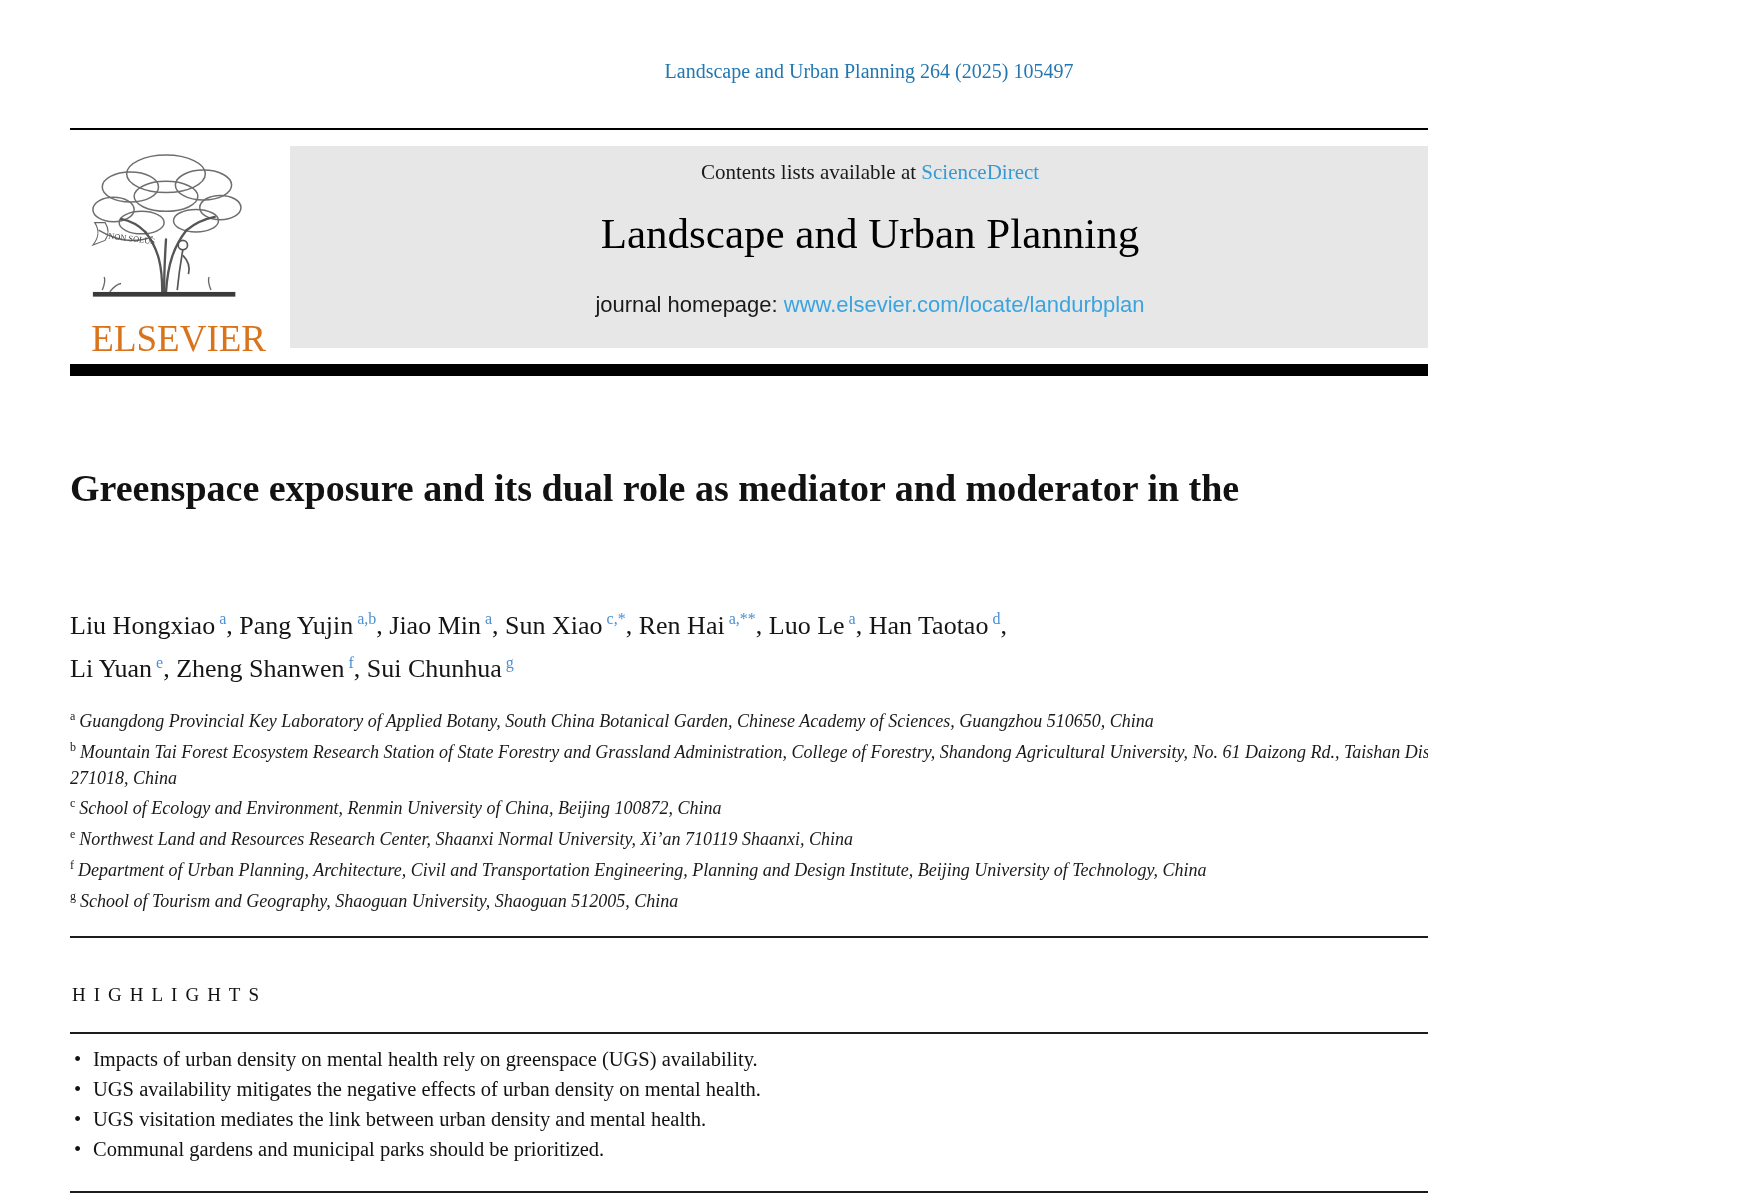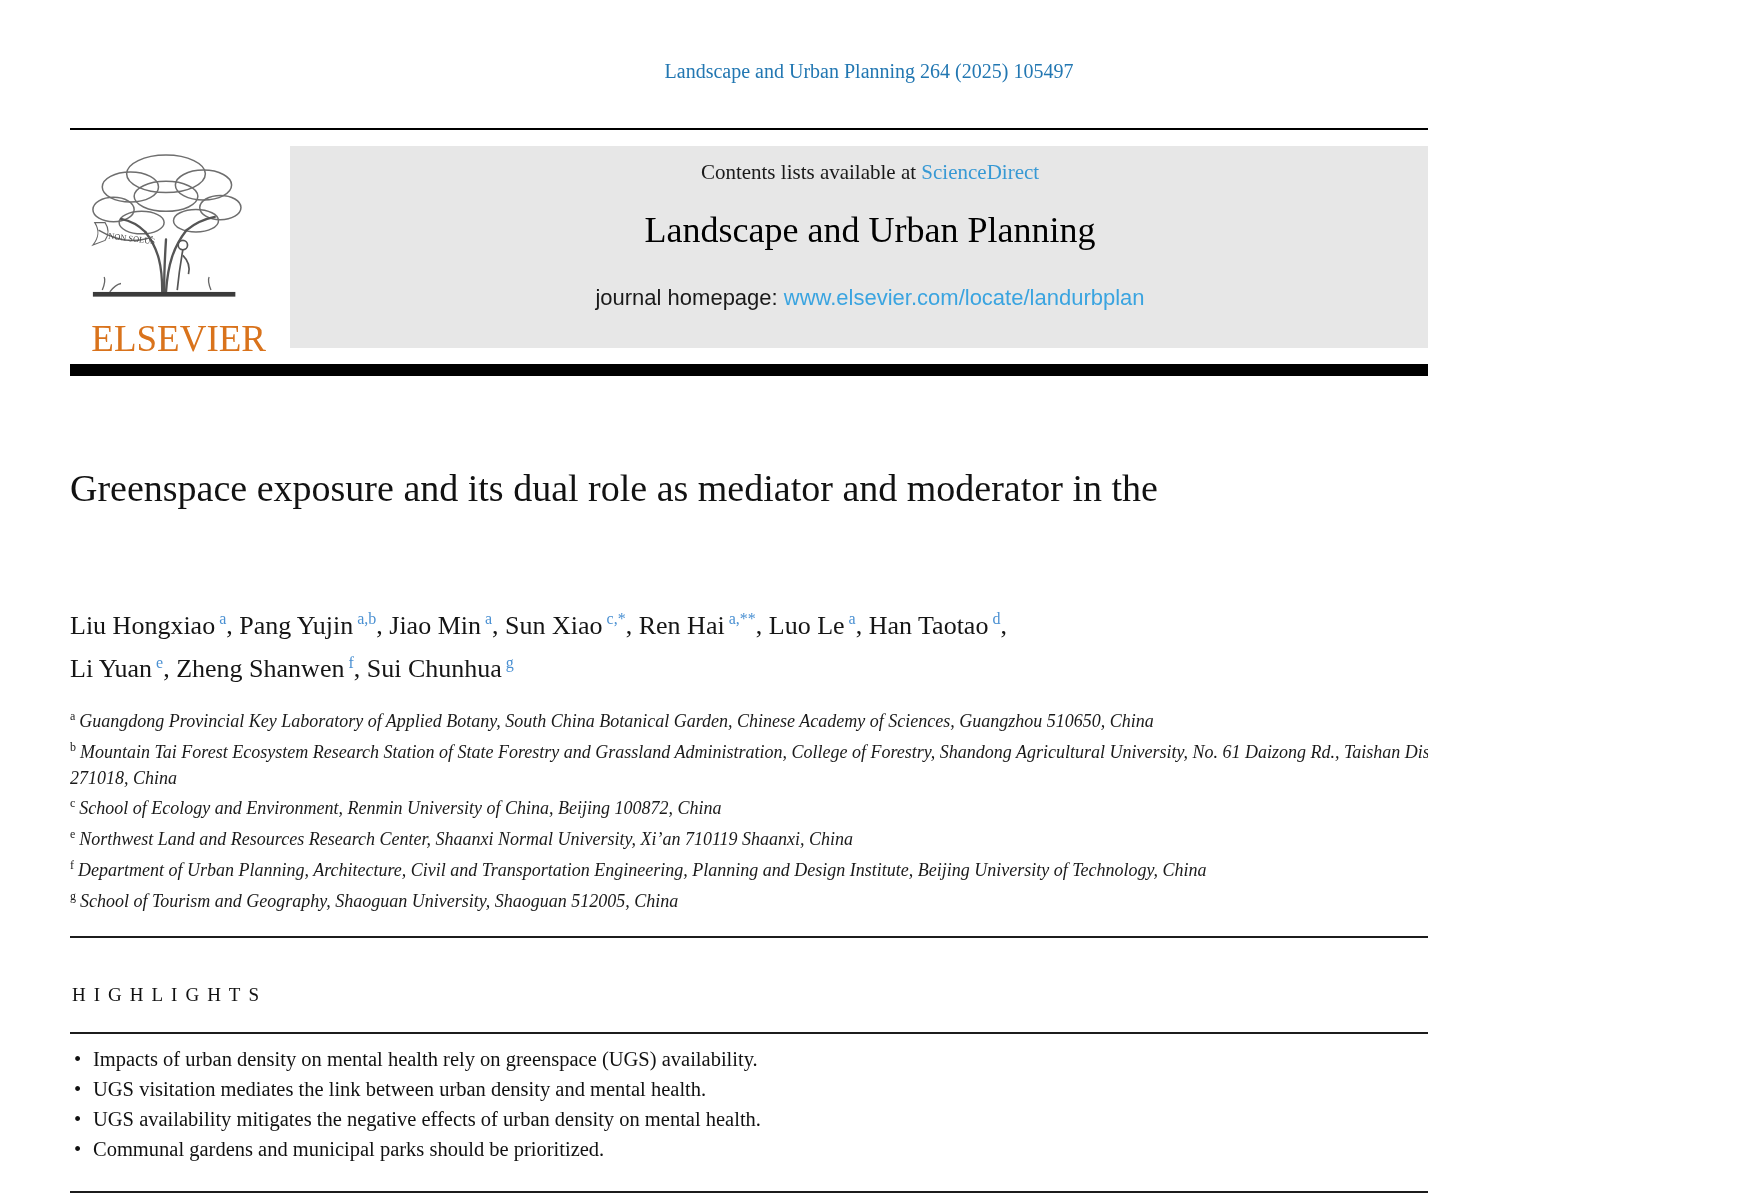--- a/index.html
+++ b/index.html
@@ -23,21 +23,21 @@
     font-size:37px; color:var(--elsevier-orange,#d9731c); letter-spacing:0px;
   }
 
   
   .banner {
     position:absolute; left:290px; top:146px; width:1160px; height:202px;
     background:var(--banner-gray,#e7e7e7); text-align:center;
   }
   .contents-line { margin-top:14px; font-size:21px; color:#1a1a1a; }
   .sd { color:var(--sciencedirect-blue,#3799d4); text-decoration:none; }
-  .jtitle { margin-top:24px; font-size:36px; color:#000; }
+  .jtitle { margin-top:24px; font-size:43px; color:#000; }
   .homepage-line { margin-top:34px; font-family:"Liberation Sans", sans-serif; font-size:22px; color:#1a1a1a; }
   .homepage-line a { color:var(--homepage-link-blue,#3aa4e0); text-decoration:none; }
 
   
   .cover {
     position:absolute; left:1487px; top:127px; width:177px; height:221px;
     background:var(--cover-bg-green,#edf1dd); border:2px solid #0c4a6e; box-sizing:border-box;
   }
   .cover-logo {
     position:absolute; top:7px; left:9px; width:24px; height:26px;
@@ -79,21 +79,21 @@
       repeating-linear-gradient(90deg, rgba(35,35,35,.35) 0 2px, transparent 2px 24px),
       linear-gradient(180deg, #8f8f8f 0 28%, #6e6e6e 32% 60%, #5c5c5c 64%, #757575 100%);
   }
 
   
   .black-bar { position:absolute; left:70px; top:364px; width:1598px; height:12px; background:#000; }
 
   
   .article-title {
     position:absolute; left:70px; top:462px; margin:0;
-    font-size:38px; font-weight:400; line-height:53px; color:#121212;text-align:center;
+    font-size:38px; font-weight:700; line-height:53px; color:#121212;text-align:center;
   }
 
   
   .authors { position:absolute; left:70px; top:600px; font-size:26px; line-height:37px; color:#151515; width:1450px; }
   .authors sup { font-size:16px; color:var(--superscript-blue,#4a90d2); margin-left:4px; }
 
   
   .affiliations { position:absolute; left:70px; top:704px; width:1455px; font-size:18px; line-height:25.8px; color:#1a1a1a; }
   .affil { font-style:italic; }
   .affil sup { font-style:normal; font-size:12px; margin-right:4px; color:#1a1a1a; }
@@ -177,19 +177,19 @@
       <div class="affil"><sup>e</sup><span>Northwest Land and Resources Research Center, Shaanxi Normal University, Xi’an 710119 Shaanxi, China</span></div>
       <div class="affil"><sup>f</sup><span>Department of Urban Planning, Architecture, Civil and Transportation Engineering, Planning and Design Institute, Beijing University of Technology, China</span></div>
       <div class="affil"><sup>g</sup><span>School of Tourism and Geography, Shaoguan University, Shaoguan 512005, China</span></div>
     </div>
 
   <div class="hl-rule r1"></div>
   <div class="hl-heading">HIGHLIGHTS</div>
   <div class="hl-rule r2"></div>
   <ul class="bullets" id="bullets">
       <li>Impacts of urban density on mental health rely on greenspace (UGS) availability.</li>
+      <li>UGS availability mitigates the negative effects of urban density on mental health.</li>
       <li>UGS visitation mediates the link between urban density and mental health.</li>
-      <li>UGS availability mitigates the negative effects of urban density on mental health.</li>
       <li>Communal gardens and municipal parks should be prioritized.</li>
     </ul>
   <div class="hl-rule r3"></div>
 
 </div>
 
 </body></html>

